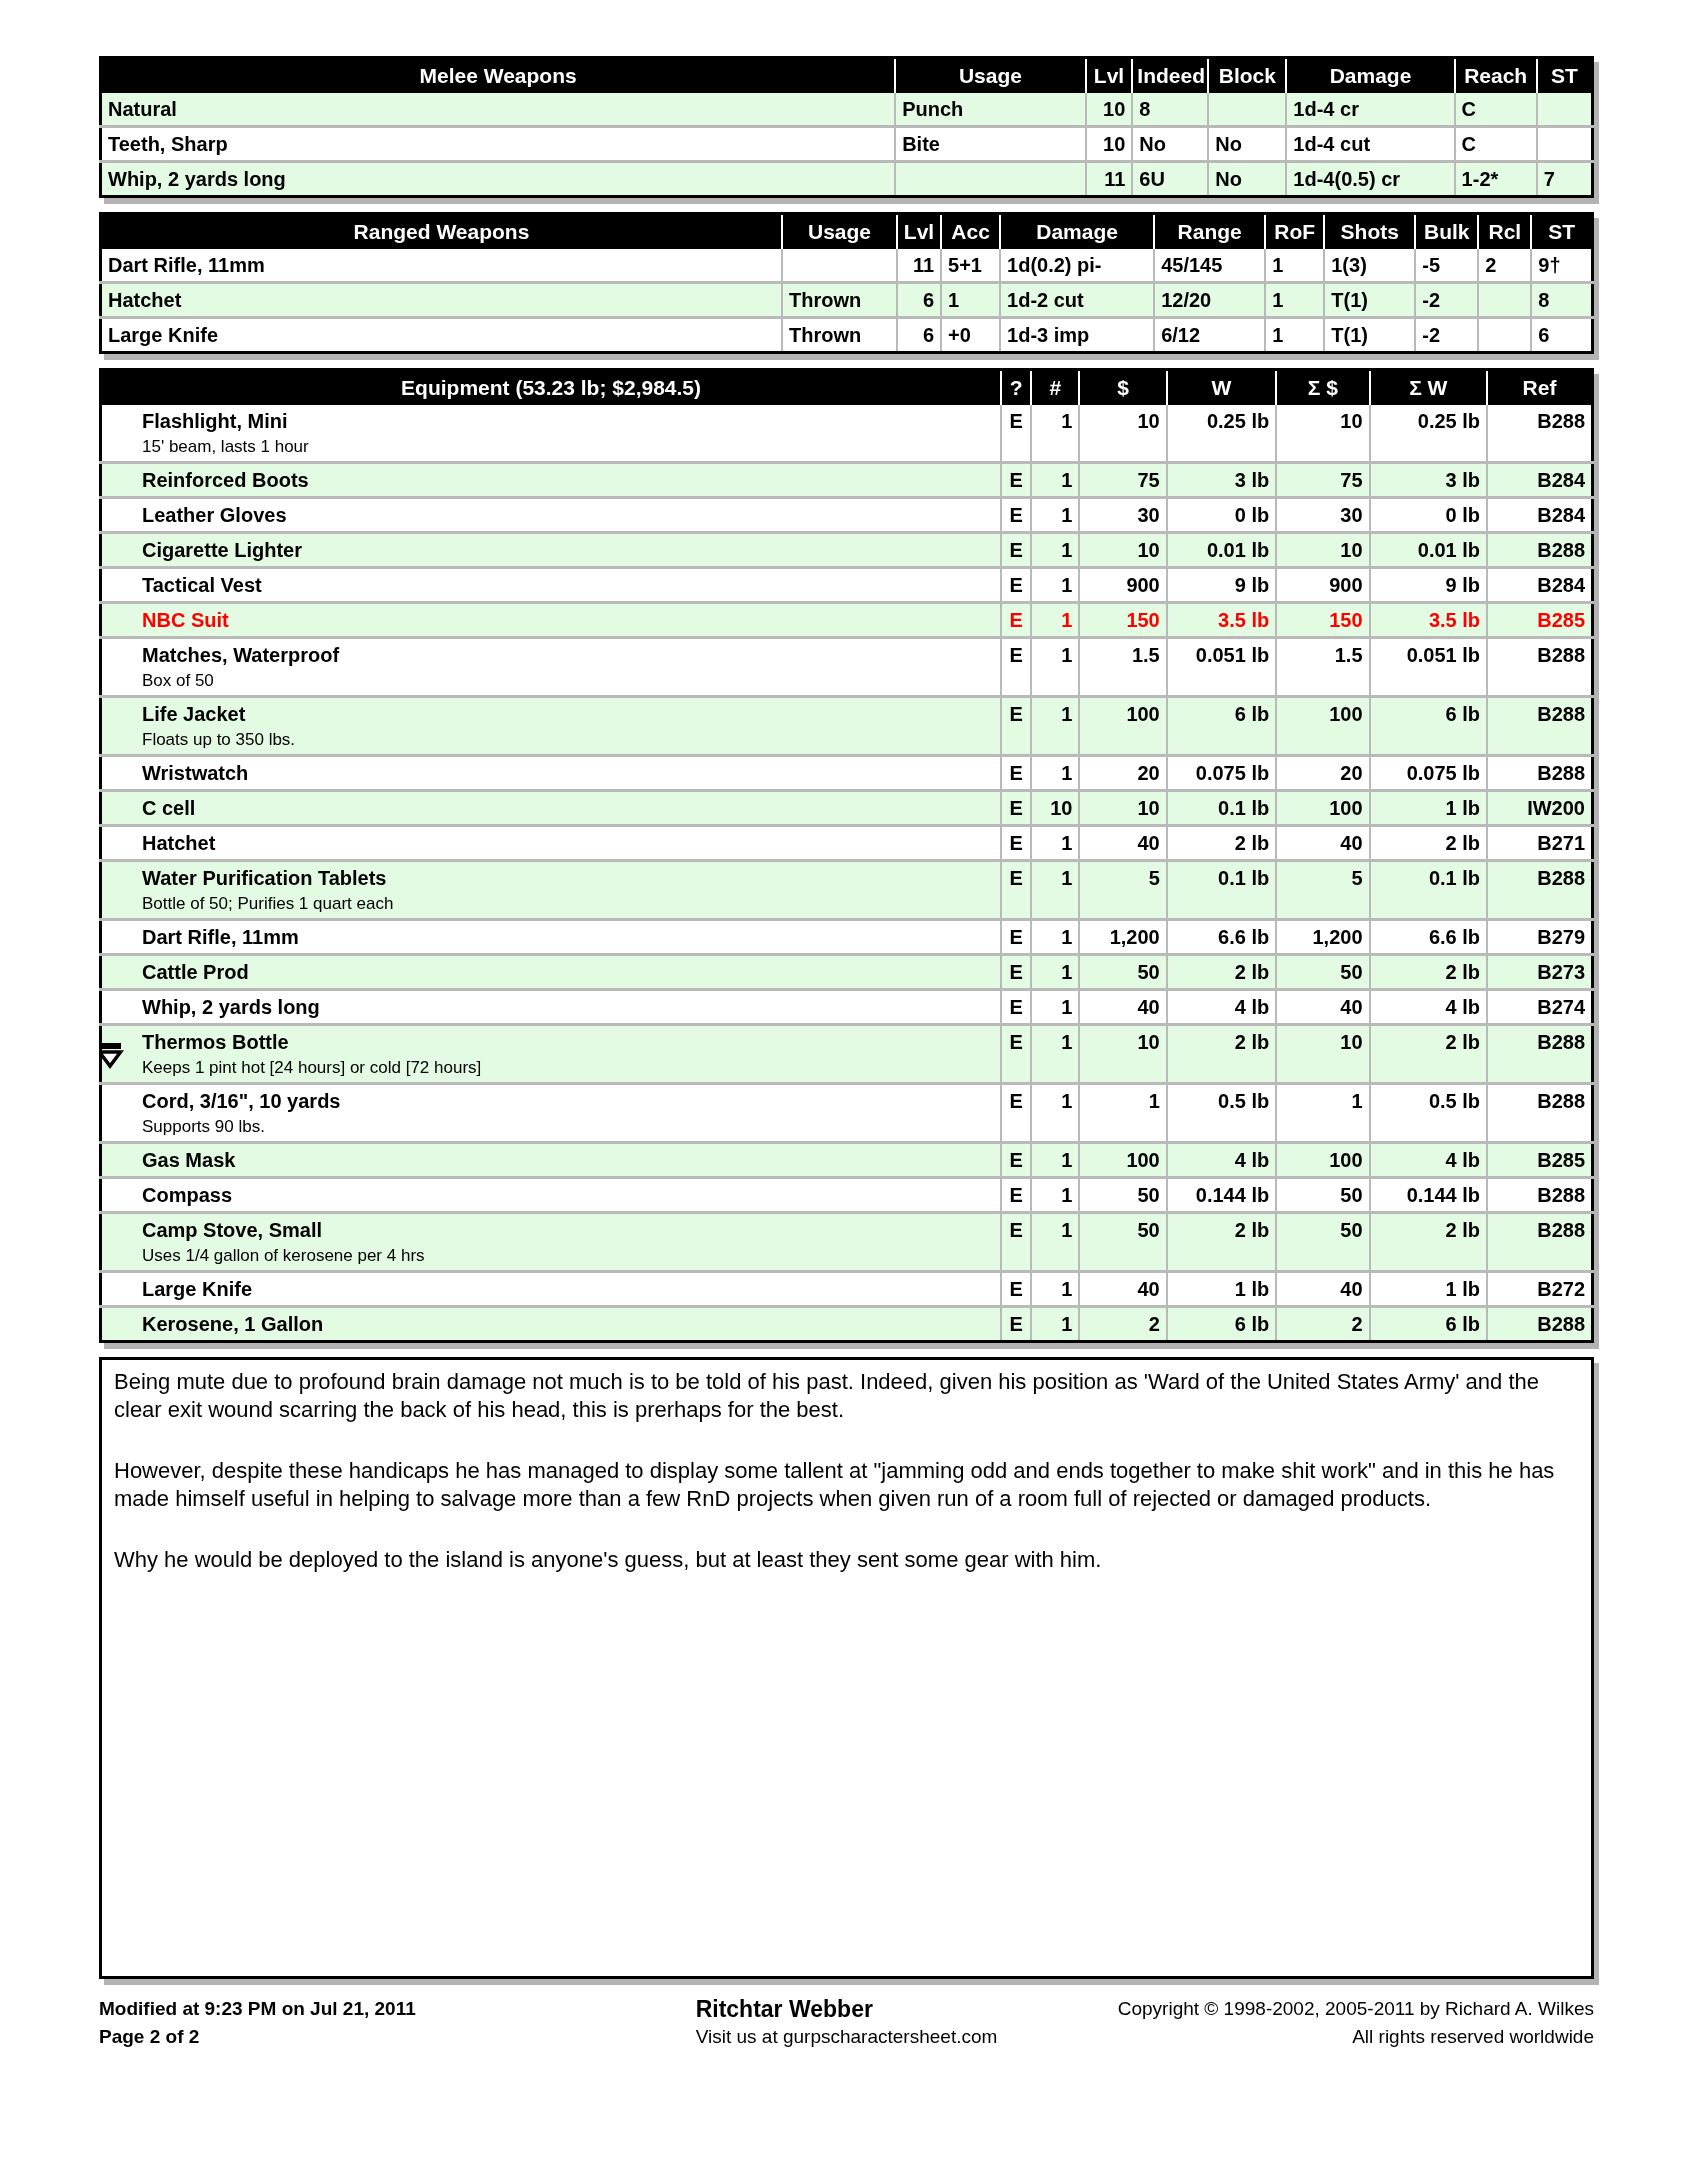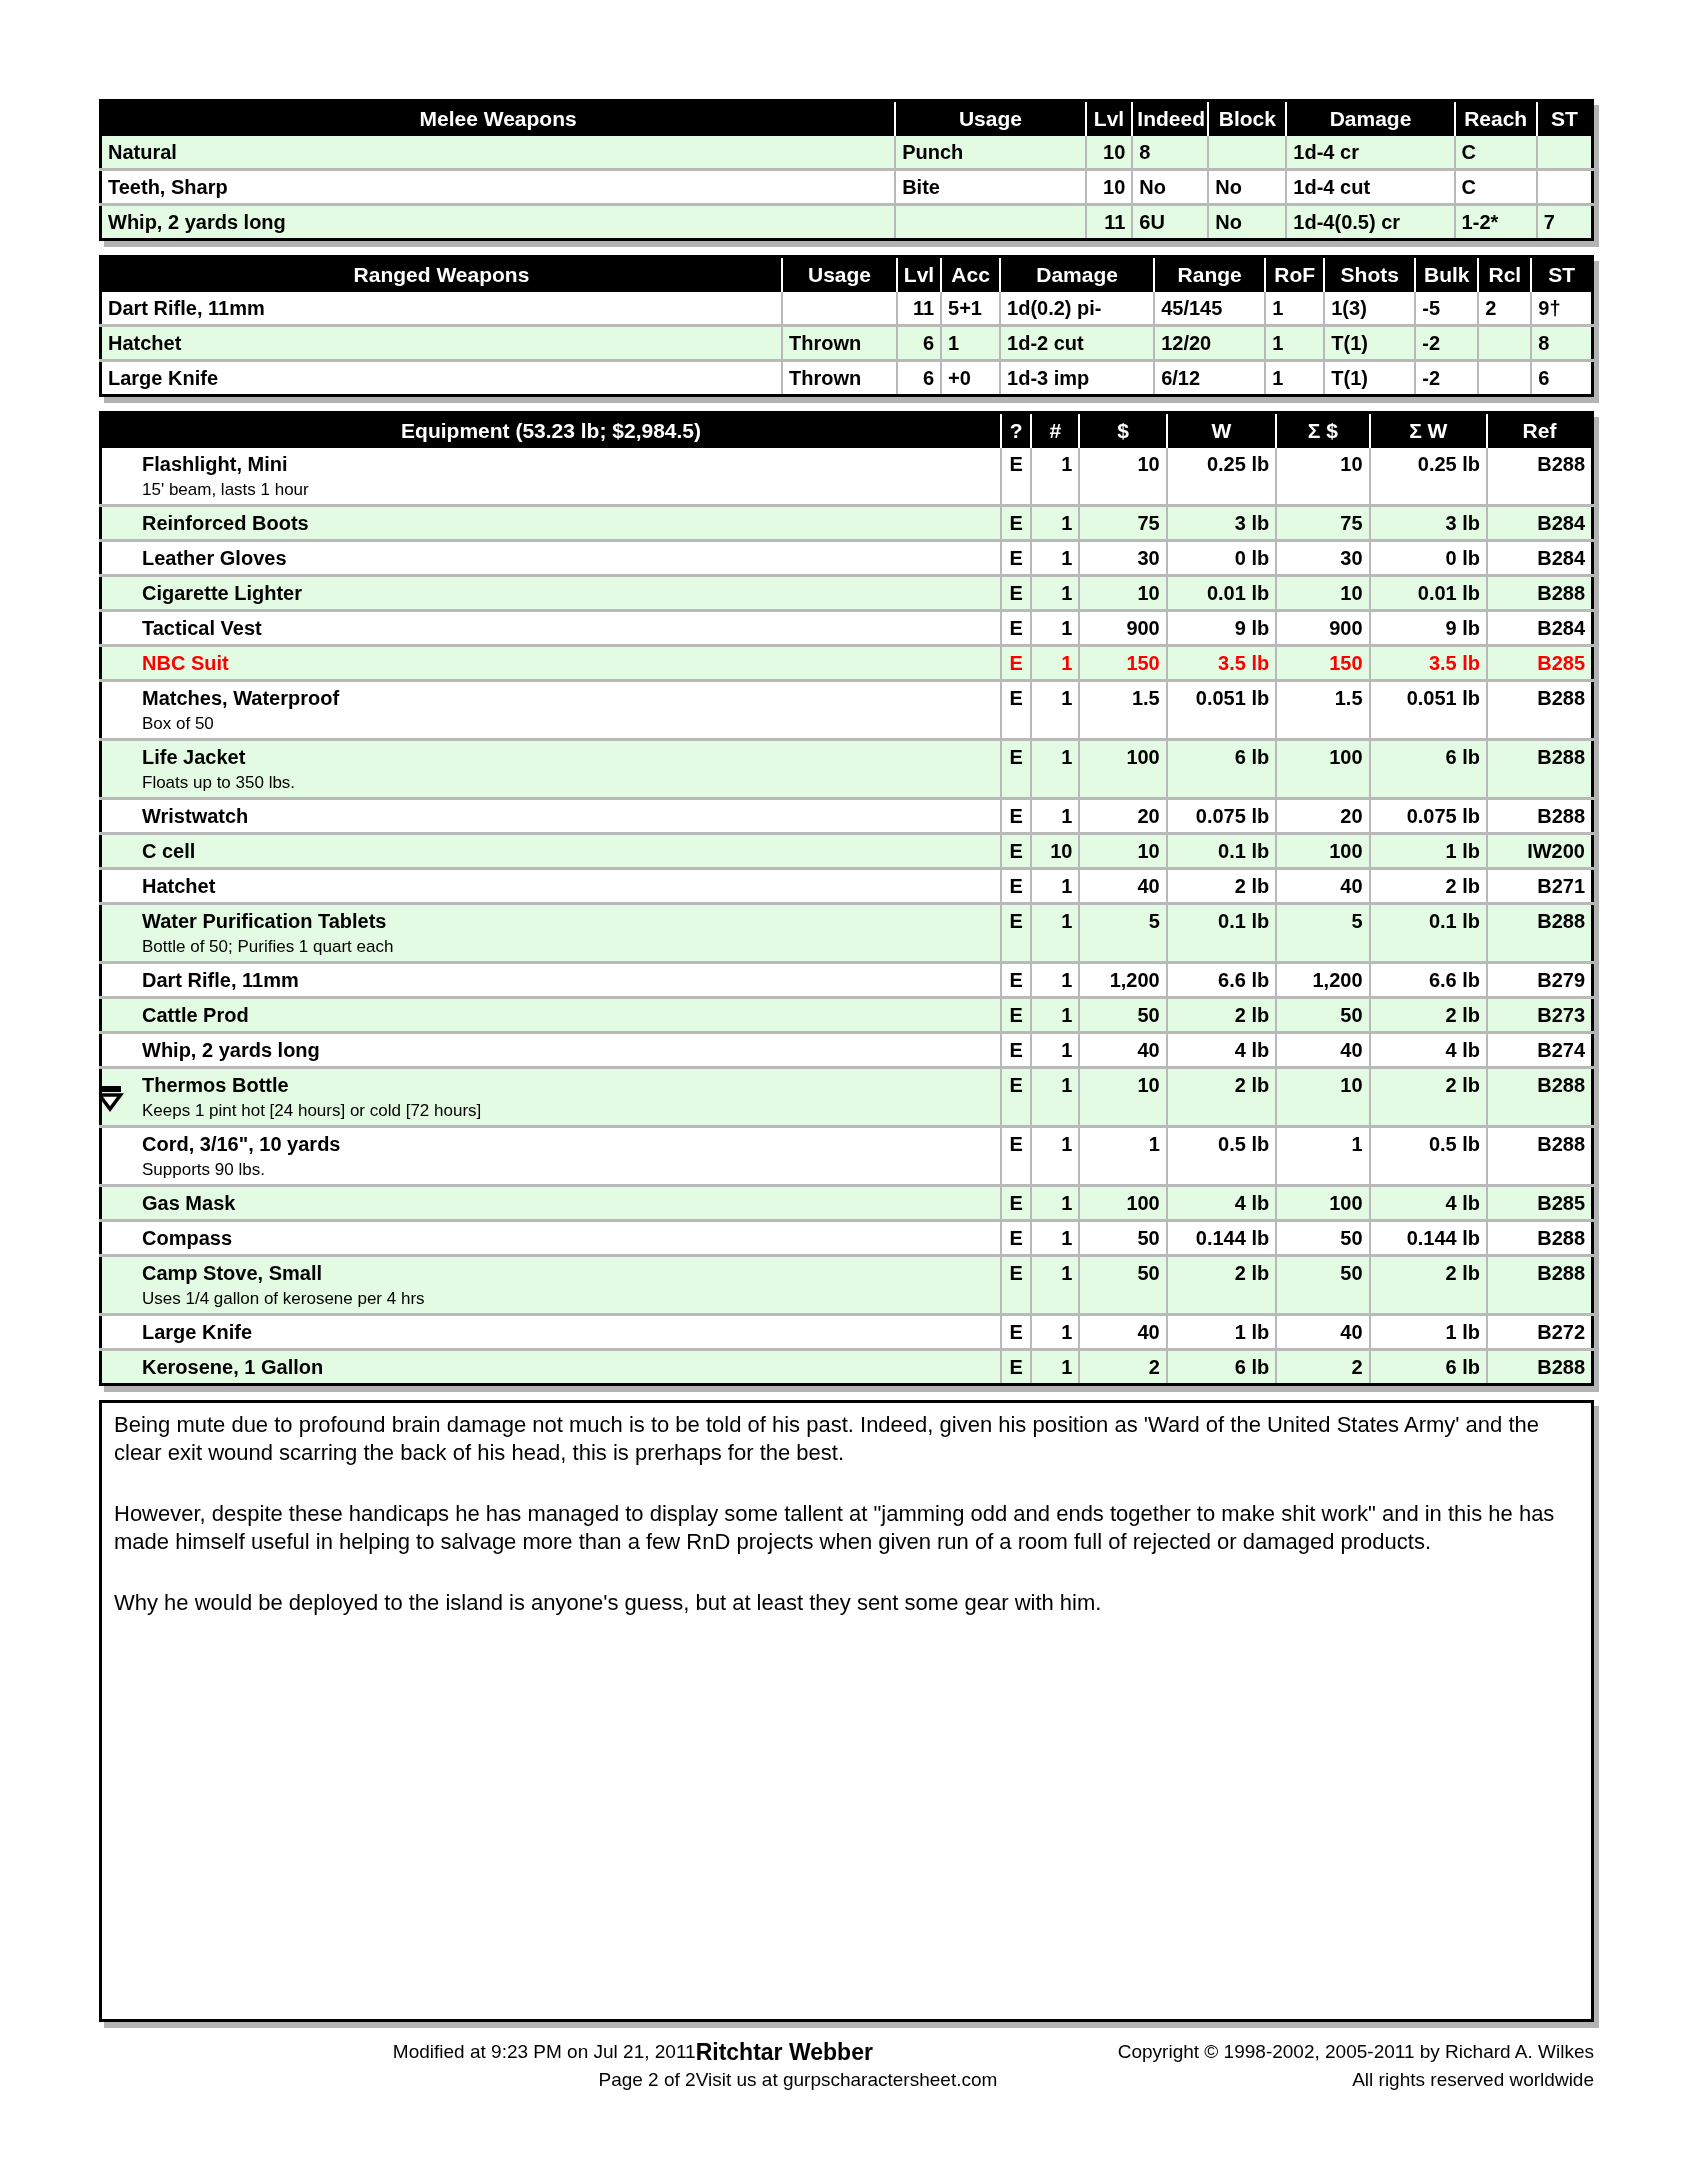--- a/index.html
+++ b/index.html
@@ -1,20 +1,20 @@
 <!DOCTYPE html>
 <html><head>
 <meta charset="utf-8">
 <style>
   html,body{margin:0;padding:0;}
   body{
     width:1683px;height:2178px;overflow:hidden;background:#fff;
     font-family:"Liberation Sans","DejaVu Sans",sans-serif;color:#000;
   }
-  .sheet{width:1495px;margin-left:99px;padding-top:99px;}
+  .sheet{width:1495px;margin-left:99px;padding-top:56px;}
 
   
   table.gcs{
     border-collapse:collapse;table-layout:fixed;width:1495px;
     border:3px solid #000;box-shadow:5px 6px 0 #b3b3b3;
     margin-bottom:14px;background:#fff;
   }
   table.gcs thead th{
     background:#000;color:#fff;font-weight:bold;font-size:21px;
     height:34px;padding:0 4px;text-align:center;overflow:hidden;white-space:nowrap;
@@ -46,21 +46,21 @@
     height:34px;line-height:34px;text-align:center;
   }
   .notes-body{height:600px;padding:8px 12px;font-size:22px;line-height:28px;}
   .notes-body p{margin:0 0 33px 0;}
 
   
   .footer{
     display:grid;grid-template-columns:1fr auto 1fr;align-items:start;
     margin-top:16px;font-size:19px;line-height:28px;
   }
-  .footer .left{text-align:right;}
+  .footer .left{text-align:left;font-weight:bold;}
   .footer .center{text-align:left;}
   .footer .right{text-align:right;}
   .char-name{font-size:23px;font-weight:bold;line-height:28px;}
 </style>
 </head>
 <body>
 
 <div class="sheet">
 
   <table class="gcs start-green">

